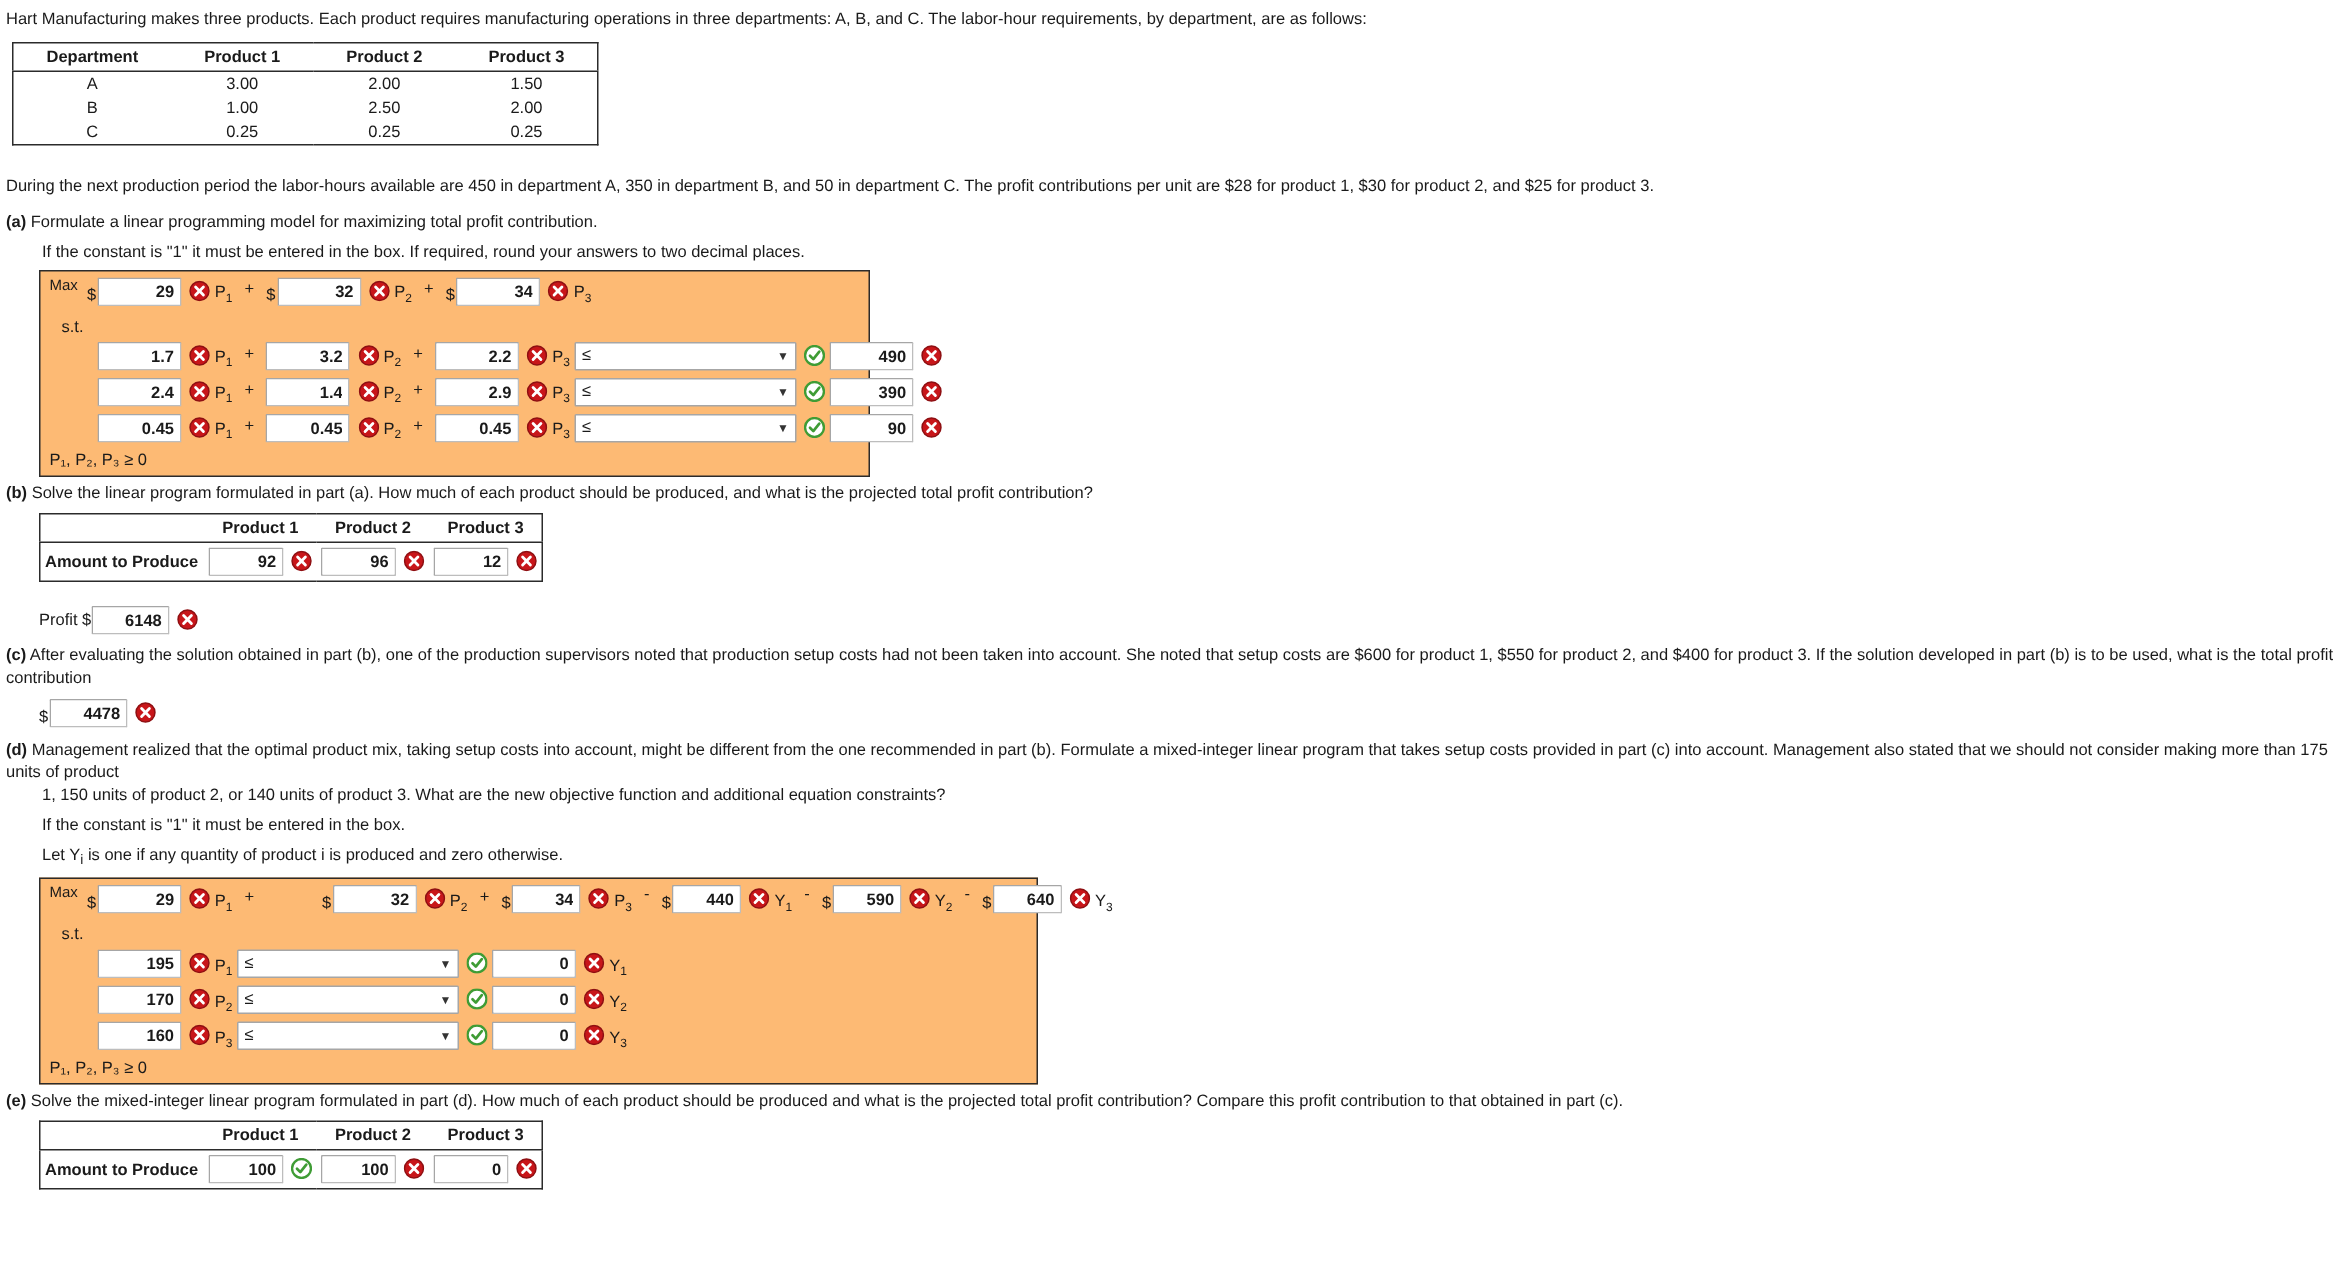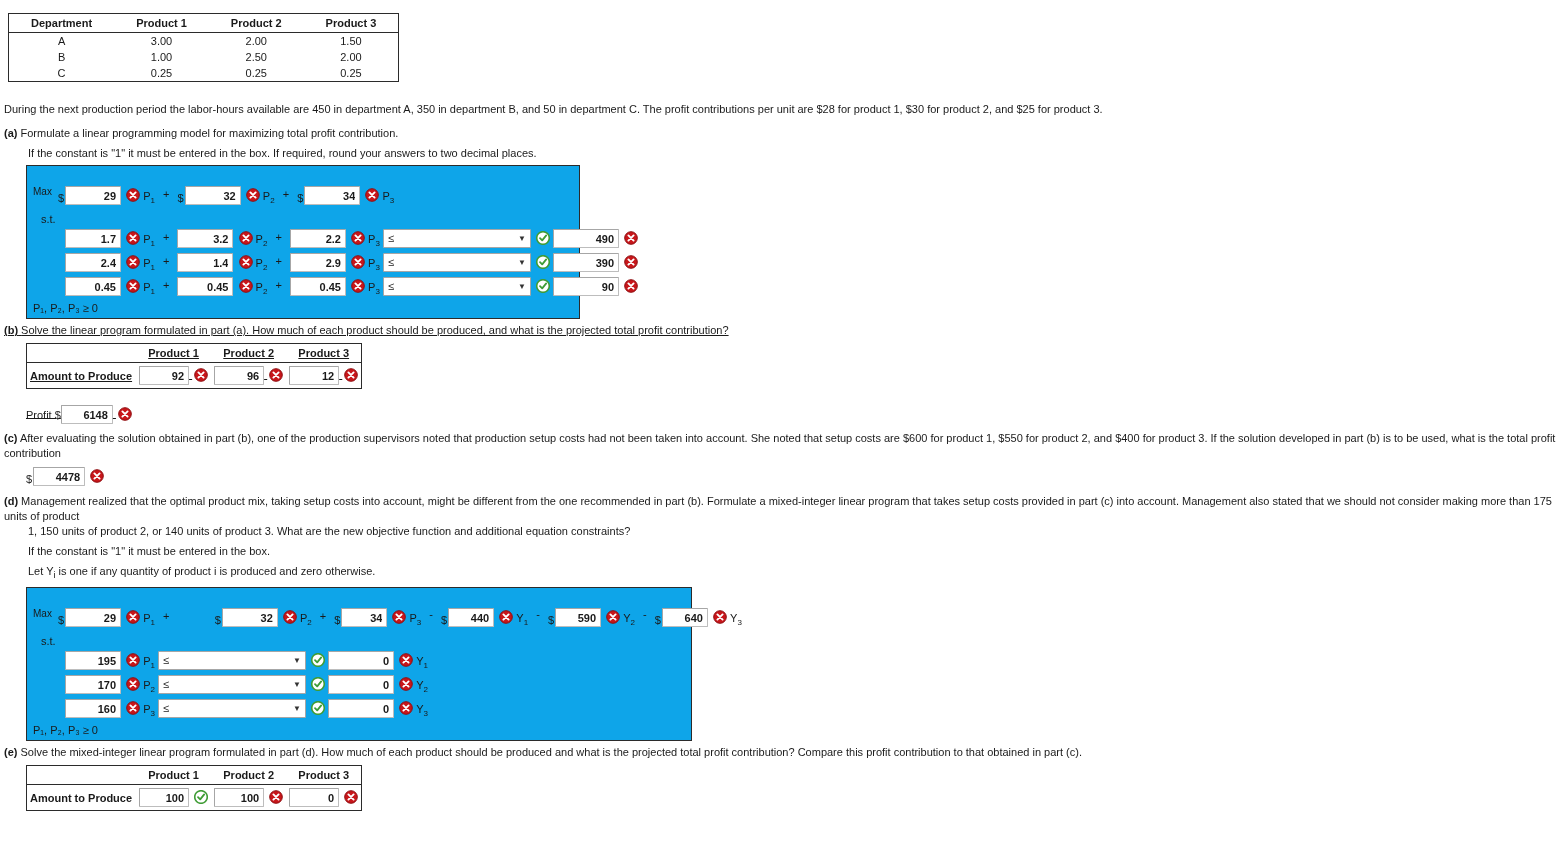--- a/index.html
+++ b/index.html
@@ -89,21 +89,21 @@
     text-align: right;
     padding: 0 4px 0 2px;
     font-family: "Liberation Sans", sans-serif;
     font-size: 11px;
     font-weight: bold;
     color: #1a1a1a;
     vertical-align: middle;
     border-radius: 1px;
   }
   .w-coef  { width: 56px; }
-  .w-rhs   { width: 66px; }
+  .w-rhs   { width: 56px; }
   .w-small { width: 46px; }
   .w-amt   { width: 50px; }
   .w-profit{ width: 52px; }
 
   .selbox {
     display: inline-block;
     box-sizing: border-box;
     position: relative;
     height: 19px;
     line-height: 17px;
@@ -166,22 +166,22 @@
     margin: 0 5px;
     position: relative;
     top: -2px;
   }
   .op.minus { top: -4px; }
 
   
   .modelbox {
     border: 1px solid #2b2b2b;
     margin: 4px 0 0 22px;
-    padding: 20px 6px 4px 6px;
-    background: #0ea5e9;
+    padding: 4px 6px 4px 6px;
+    background: #fdba74;
     position: relative;
   }
   .modelbox.box-a { width: 540px; }
   .modelbox.box-d { width: 652px; }
 
   .maxrow { white-space: nowrap; }
   .maxlabel {
     display: inline-block;
     font-size: 10px;
     vertical-align: middle;
@@ -207,20 +207,21 @@
 
   .profitline { margin: 16px 4px 0 22px; font-size: 11px; }
   .profitline .lbl { vertical-align: middle; }
   .cline { margin: 6px 0 0 22px; font-size: 11px; }
 </style>
 </head>
 <body>
 
 <div class="page">
 
+  <div class="prose">Hart Manufacturing makes three products. Each product requires manufacturing operations in three departments: A, B, and C. The labor-hour requirements, by department, are as follows:</div>
 
   <table class="datatable">
     <thead>
       <tr>
         <th>Department</th>
         <th>Product 1</th>
         <th>Product 2</th>
         <th>Product 3</th>
       </tr>
     </thead>
@@ -397,21 +398,21 @@
               <circle cx="7" cy="7" r="6.3" fill="#c8161a"></circle>
               <circle cx="7" cy="7" r="6.3" fill="none" stroke="#8e0f12" stroke-width="1"></circle>
               <path d="M4.4 4.4 L9.6 9.6 M9.6 4.4 L4.4 9.6" stroke="#fff" stroke-width="1.9" stroke-linecap="round"></path>
             </svg></span>
       </div>
 
       <div class="nonneg">P₁, P₂, P₃ ≥ 0</div>
     </div>
   </div>
 
-  <div class="q-block" style="margin-top:4px;text-decoration:underline;">
+  <div class="q-block" style="margin-top:4px;">
     <div class="prose">
       <span class="q-label">(b)</span>
       <span>Solve the linear program formulated in part (a). How much of each product should be produced, and what is the projected total profit contribution?</span>
     </div>
 
     <table class="answertable">
       <thead>
         <tr>
           <th class="rowhead-blank"></th>
           <th>Product 1</th>

